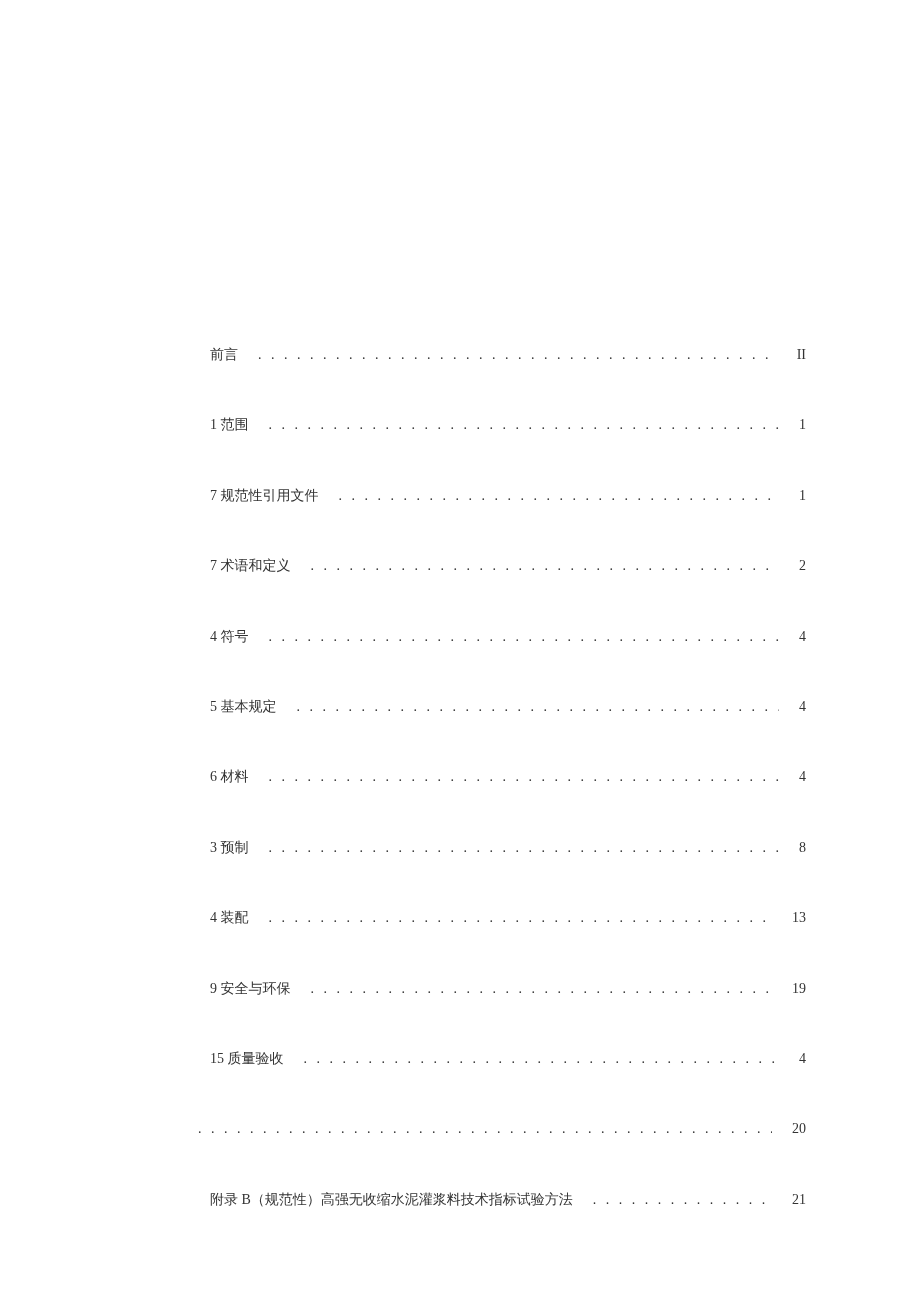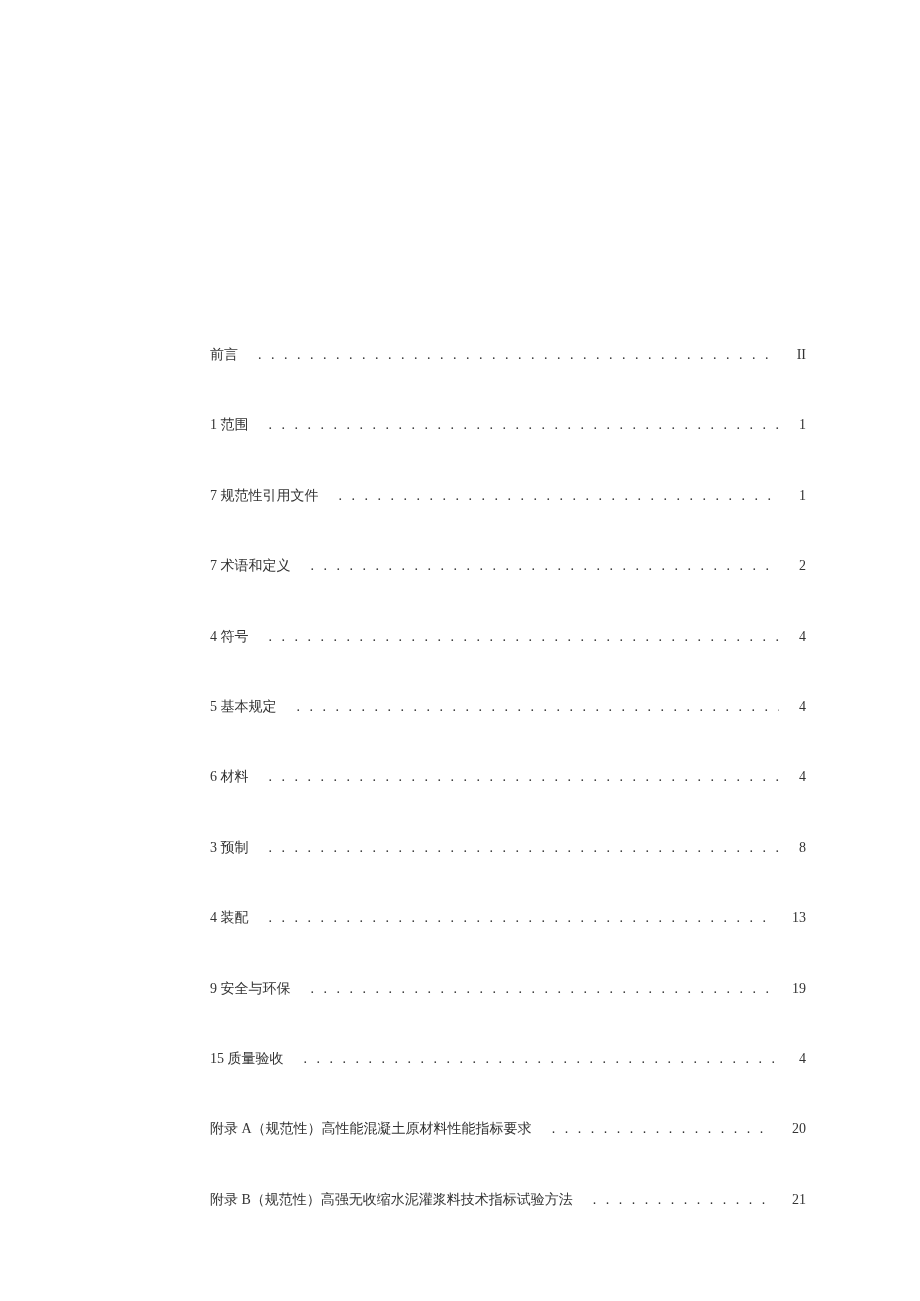--- a/index.html
+++ b/index.html
@@ -97,21 +97,20 @@
     <span class="toc-label">9 安全与环保</span>
     <span class="toc-dots"></span>
     <span class="toc-page">19</span>
   </div>
   <div class="toc-entry">
     <span class="toc-label">15 质量验收</span>
     <span class="toc-dots"></span>
     <span class="toc-page">4</span>
   </div>
   <div class="toc-entry">
-    <span class="toc-label">附录 A（规范性）高性能混凝土原材料性能指标要求</span>
     <span class="toc-dots"></span>
     <span class="toc-page">20</span>
   </div>
   <div class="toc-entry">
     <span class="toc-label">附录 B（规范性）高强无收缩水泥灌浆料技术指标试验方法</span>
     <span class="toc-dots"></span>
     <span class="toc-page">21</span>
   </div>
 </div>
 

